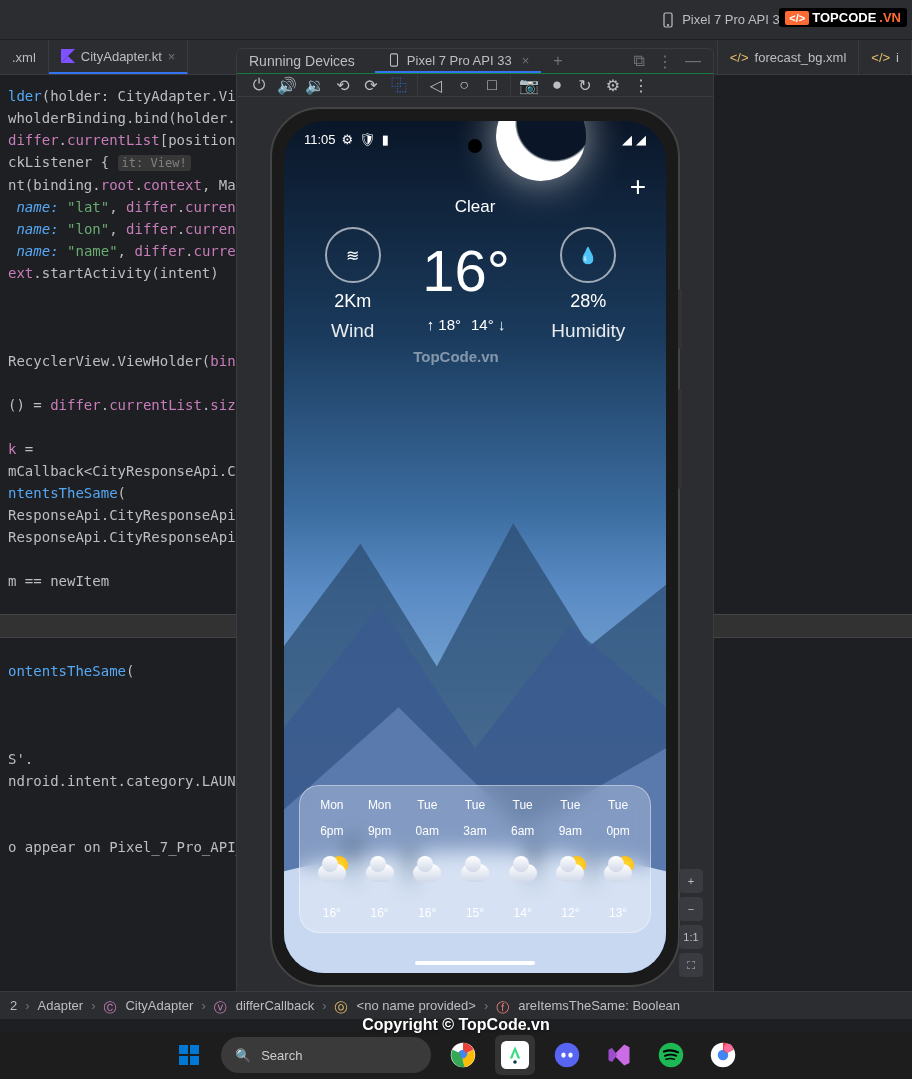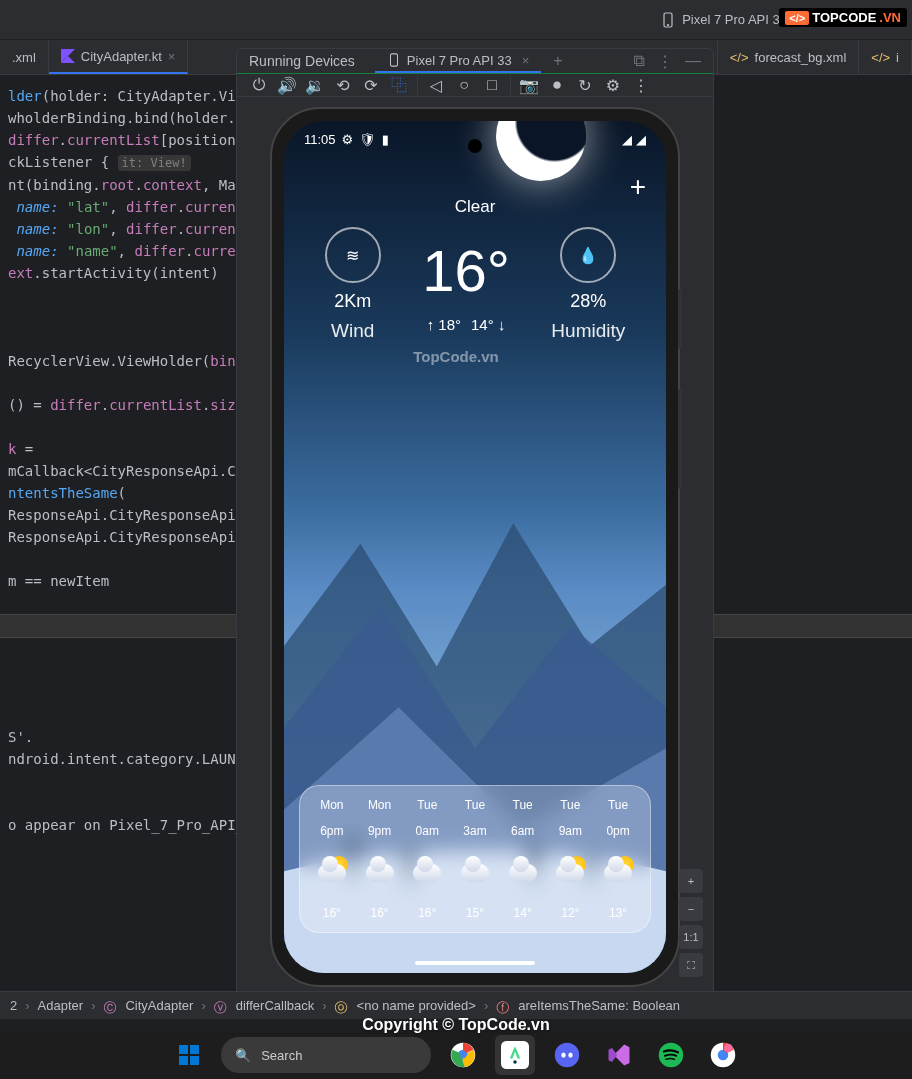--- a/index.html
+++ b/index.html
@@ -562,20 +562,21 @@
 <div class="code-line"><span class="prop">k</span><span> =</span></div>
 <div class="code-line"><span>mCallback&lt;CityResponseApi.City</span></div>
 <div class="code-line"><span class="fn">ntentsTheSame</span><span>(</span></div>
 <div class="code-line"><span>ResponseApi.CityResponseApiIte</span></div>
 <div class="code-line"><span>ResponseApi.CityResponseApiIte</span></div>
 <div class="code-line">&nbsp;</div>
 <div class="code-line"><span>m == newItem</span></div>
 <div class="code-line">&nbsp;</div>
 <div class="code-line" style="background:#323232;border-top:1px solid #444;border-bottom:1px solid #444">&nbsp;</div>
 <div class="code-line">&nbsp;</div>
+<div class="code-line"><span class="fn">ontentsTheSame</span><span>(</span></div>
 <div class="code-line">&nbsp;</div>
 <div class="code-line">&nbsp;</div>
 <div class="code-line">&nbsp;</div>
 <div class="code-line"><span>S'.</span></div>
 <div class="code-line"><span>ndroid.intent.category.LAUNCHE</span></div>
 <div class="code-line">&nbsp;</div>
 <div class="code-line">&nbsp;</div>
 <div class="code-line"><span>o appear on Pixel_7_Pro_API_3</span></div>
 </div>
 

